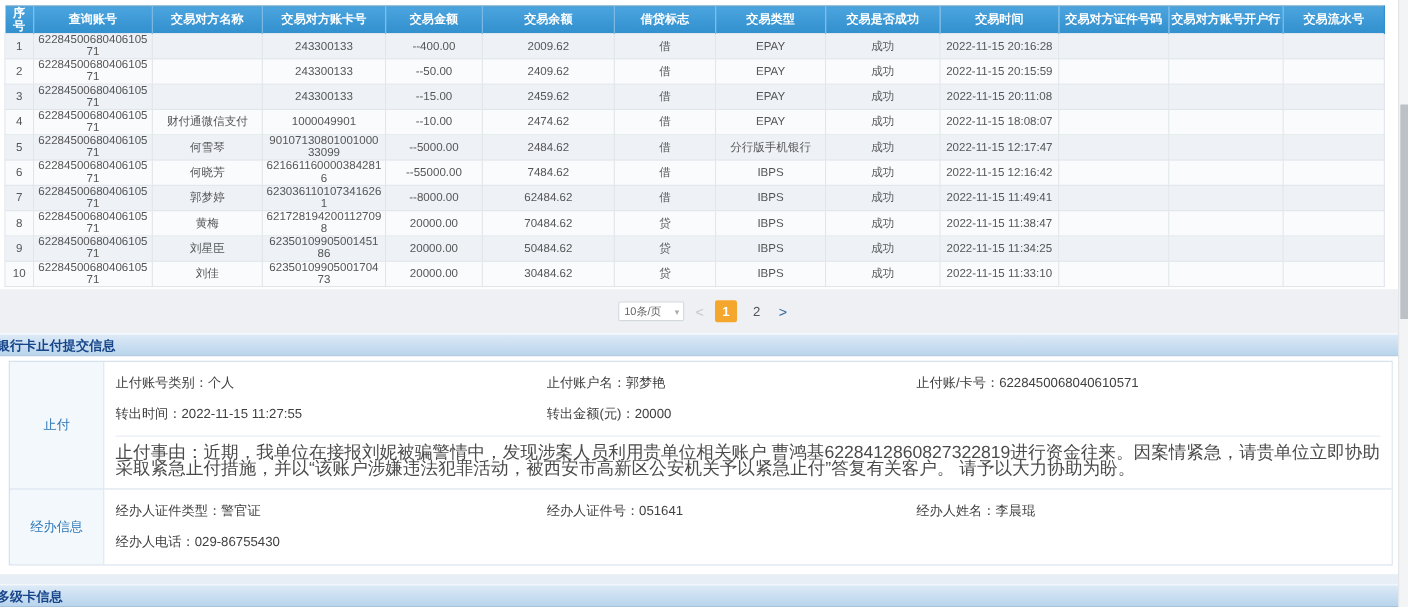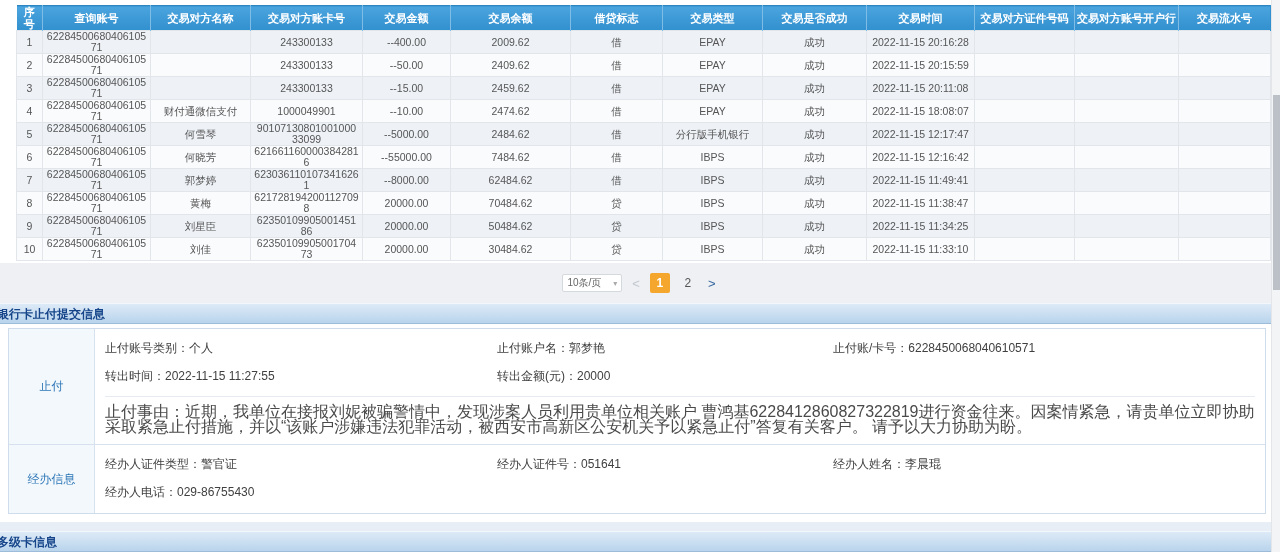--- a/index.html
+++ b/index.html
@@ -1,19 +1,19 @@
 <!DOCTYPE html>
 <html><head>
 <meta charset="utf-8">
 <style>
   * { box-sizing: border-box; margin: 0; padding: 0; }
   html,body { width:1280px; height:552px; overflow:hidden; }
   body { background:#fff; font-family:"Liberation Sans","DejaVu Sans",sans-serif; position:relative; }
 
-  .tx-wrap { padding:5px 0 0 16px; }
+  .tx-wrap { padding:5px 0 0 4px; }
   table { border-collapse:collapse; table-layout:fixed; }
   .grid { width:1254px; }
   .grid th { background:linear-gradient(180deg,#4ba4de 0%,#3190ce 100%);
     color:#fff; font-size:11px; font-weight:bold; height:22px; padding:0 2px;
     border-right:1px solid #7fbde6; border-top:1px solid #2e86c1; word-break:break-all; line-height:12px; }
   .grid th:last-child { border-right:1px solid #3190ce; }
   .grid td { font-size:10.5px; color:#555; text-align:center; height:21px; padding:0 3px;
     border:1px solid #e2e6ea; word-break:break-all; line-height:11px; }
   .grid tbody tr:nth-child(odd)  { background:#eef2f7; }
   .grid tbody tr:nth-child(even) { background:#fafbfd; }

